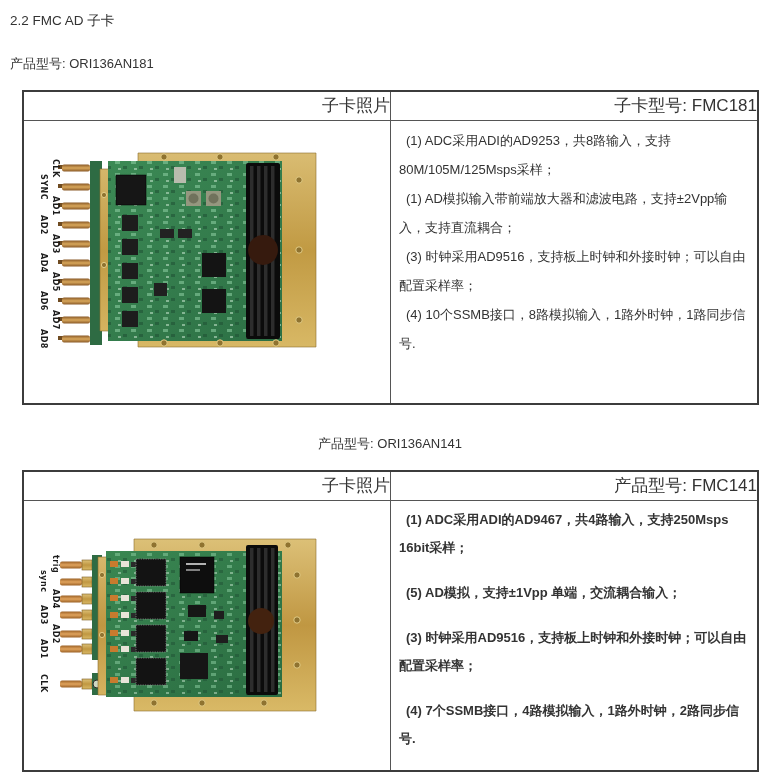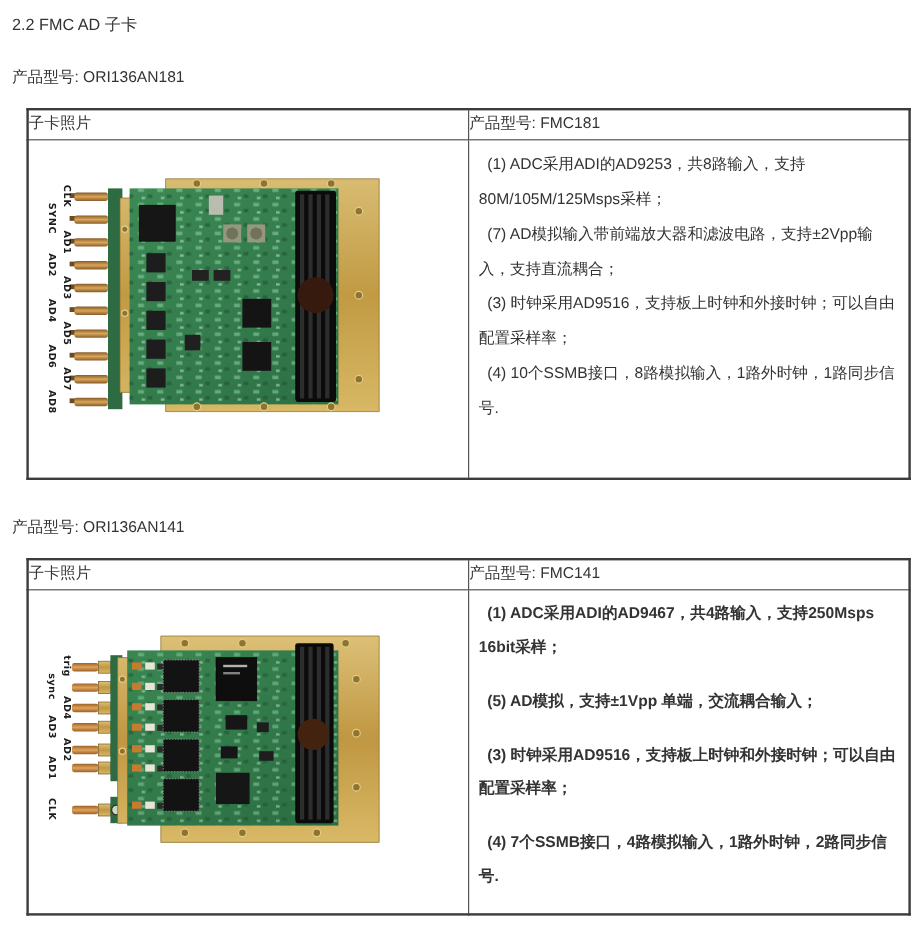--- a/index.html
+++ b/index.html
@@ -5,31 +5,31 @@
   * { box-sizing: border-box; }
   html, body { margin: 0; padding: 0; background: #ffffff; }
   body {
     width: 770px; height: 772px; position: relative; overflow: hidden;
     font-family: "Liberation Sans", "DejaVu Sans", sans-serif;
     color: #333;
   }
   .doc-title { margin: 12px 0 12px 10px; font-size: 13.5px; font-weight: 400; color: #333; }
   .product-label { font-size: 13px; color: #333; }
   .pl1 { margin: 25px 4px 17px 10px; }
-  .pl2 { margin: 30px 0 17px 10px; }
+  .pl2 { margin: 30px 0 17px 10px; text-align: center; }
 
   table.spec-table {
     border-collapse: collapse; table-layout: fixed;
     margin: 0 0 0 22px; width: 737px;
     border: 2px solid #3c3c3c;
   }
   table.spec-table td { border: 1px solid #555; }
   td.header-cell {
-    text-align: left; vertical-align: middle;
-    font-size: 13px; height: 25px; padding: 2px 0 3px; margin-left: 40px;
+    text-align: right; vertical-align: middle;
+    font-size: 17px; height: 25px; padding: 2px 0 3px; margin-left: 40px;
   }
   td.photo-cell { width: 320px; position: relative; vertical-align: top; }
   .t1 td.photo-cell { height: 283px; }
   .t2 td.photo-cell { height: 271px; }
   td.specs-cell { width: 417px; padding: 5px 9px 0 8px; font-size: 13px; vertical-align: top; }
   .specs-cell p { margin: 0; line-height: 29px; text-indent: 7px; }
   .specs-cell.spaced p { margin: 0 0 17px; line-height: 28px; font-weight: bold; }
 
   .photo { position: absolute; left: 10px; top: 14px; }
   .photo svg { display: block; }
@@ -44,21 +44,21 @@
 <body>
 
 <h1 class="doc-title">2.2 FMC AD 子卡</h1>
 
 <p class="product-label pl1">产品型号: ORI136AN181</p>
 
 <table class="spec-table t1">
   <tbody>
       <tr>
     <td class="header-cell">子卡照片</td>
-    <td class="header-cell">产品型号: FMC181</td>
+    <td class="header-cell">子卡型号: FMC181</td>
   </tr>
   <tr>
     <td class="photo-cell">
       <div class="photo" style="width:288px;height:232px;">
         <svg width="288" height="232" viewBox="0 0 288 232">
           <defs>
             <linearGradient id="gold1" x1="0" y1="0" x2="0" y2="1">
               <stop offset="0" stop-color="#d9bc72"></stop>
                   <stop offset="0.5" stop-color="#c19a43"></stop>
                   <stop offset="1" stop-color="#d8b865"></stop>
@@ -177,21 +177,21 @@
         <div class="conn-label" style="left:14px;top:89px;">AD3</div>
         <div class="conn-label" style="left:2px;top:108px;">AD4</div>
         <div class="conn-label" style="left:14px;top:127px;">AD5</div>
         <div class="conn-label" style="left:2px;top:146px;">AD6</div>
         <div class="conn-label" style="left:14px;top:165px;">AD7</div>
         <div class="conn-label" style="left:2px;top:184px;">AD8</div>
       </div>
     </td>
     <td class="specs-cell">
       <p>(1) ADC采用ADI的AD9253，共8路输入，支持80M/105M/125Msps采样；</p>
-      <p>(7) AD模拟输入带前端放大器和滤波电路，支持±2Vpp输入，支持直流耦合；</p>
+      <p>(1) AD模拟输入带前端放大器和滤波电路，支持±2Vpp输入，支持直流耦合；</p>
       <p>(3) 时钟采用AD9516，支持板上时钟和外接时钟；可以自由配置采样率；</p>
       <p>(4) 10个SSMB接口，8路模拟输入，1路外时钟，1路同步信号.</p>
     </td>
   </tr>
 </tbody>
   </table>
 
 <p class="product-label pl2">产品型号: ORI136AN141</p>
 
 <table class="spec-table t2">

